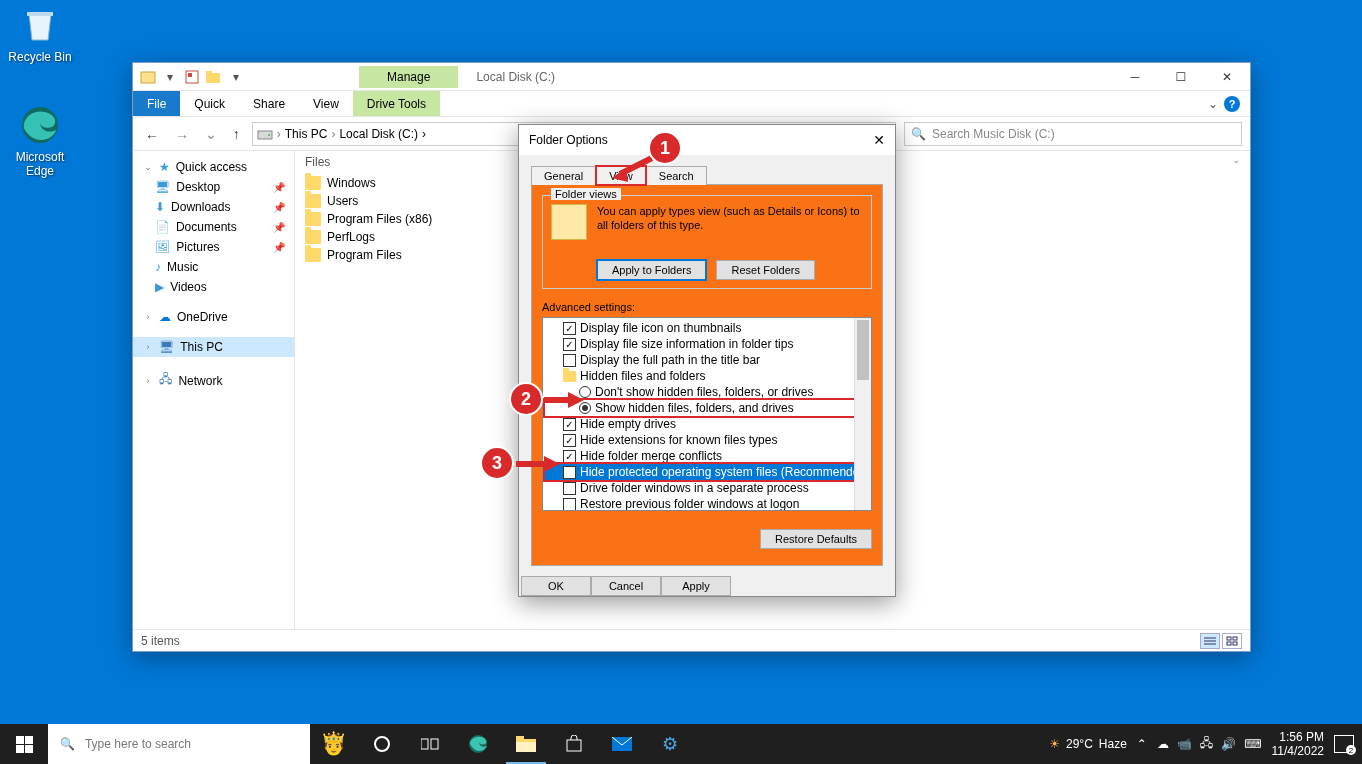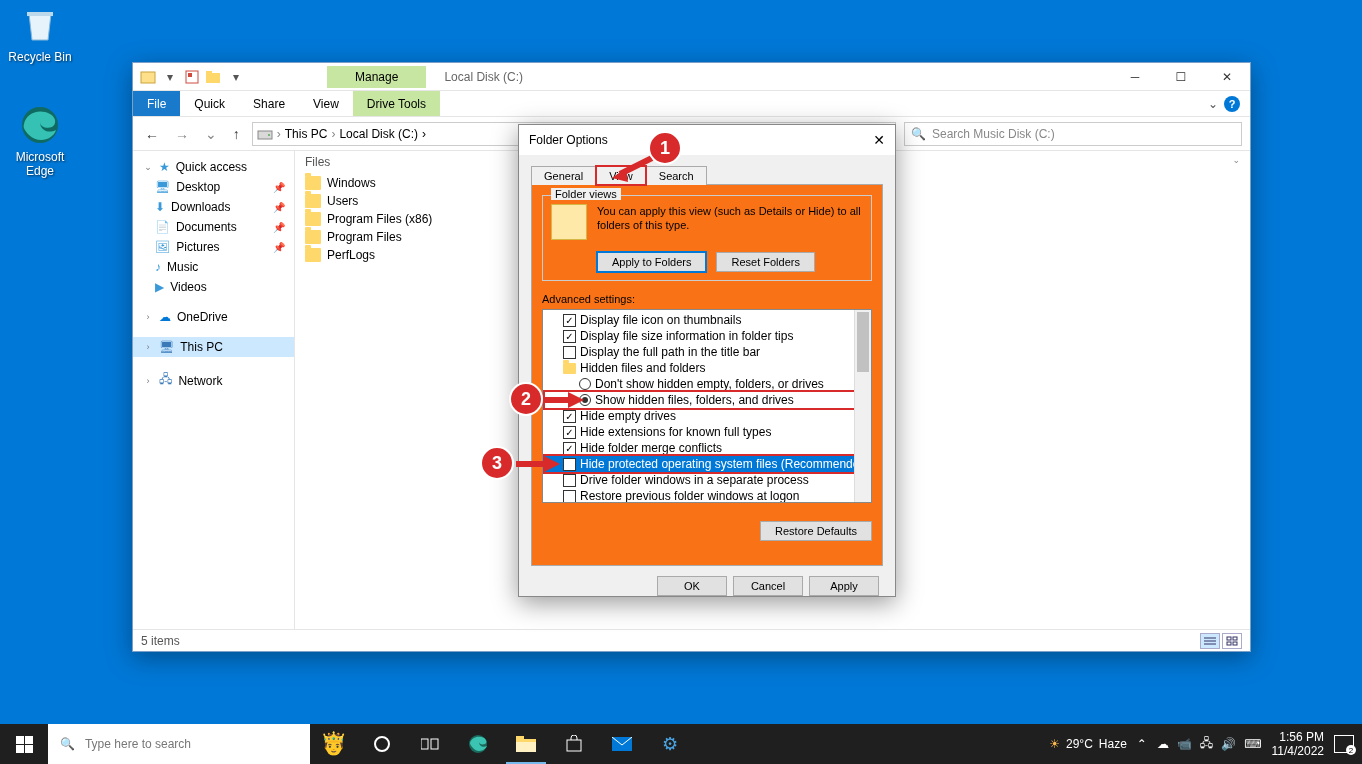--- a/index.html
+++ b/index.html
@@ -7,21 +7,21 @@
 
 .desktop-icon{position:absolute;width:70px;text-align:center;color:#fff;font-size:11px;text-shadow:1px 1px 2px rgba(0,0,0,.6)}
 .desktop-icon .ico{width:42px;height:42px;margin:0 auto 4px}
 .recycle{left:5px;top:4px}
 .edge{left:5px;top:104px}
 
 .explorer{position:absolute;left:132px;top:62px;width:1119px;height:590px;background:#fff;border:1px solid #7aa0c8;box-shadow:0 6px 24px rgba(0,0,0,.35)}
 .ex-title{height:28px;display:flex;align-items:center;background:#fff;border-bottom:1px solid #e5e5e5}
 .ex-qat{display:flex;align-items:center;gap:4px;padding:0 6px}
 .ex-qat .qi{width:18px;height:18px;display:flex;align-items:center;justify-content:center}
-.manage-tab{background:#c6e6a2;padding:4px 28px;margin-left:76px;font-size:12px}
+.manage-tab{background:#c6e6a2;padding:4px 28px;margin-left:108px;font-size:12px}
 .ex-title-text{color:#666;margin-left:18px}
 .ex-winbtns{margin-left:auto;display:flex}
 .ex-winbtns .wb{width:46px;height:28px;display:flex;align-items:center;justify-content:center;color:#333}
 .ex-ribbon{height:26px;display:flex;align-items:stretch;background:#fff;border-bottom:1px solid #e5e5e5}
 .rib-tab{padding:0 14px;display:flex;align-items:center;font-size:12px}
 .rib-tab.file{background:#1979ca;color:#fff}
 .rib-tab.drive{background:#c6e6a2}
 .rib-help{margin-left:auto;display:flex;align-items:center;padding-right:10px;gap:6px}
 .help-circle{width:16px;height:16px;border-radius:50%;background:#0078d7;color:#fff;display:flex;align-items:center;justify-content:center;font-size:11px;font-weight:bold}
 .ex-addr{height:34px;display:flex;align-items:center;padding:0 8px;gap:8px;border-bottom:1px solid #e5e5e5}
@@ -55,38 +55,38 @@
 .dlg-tabs{display:flex;padding:10px 12px 0;gap:0;position:relative}
 .dlg-tab{padding:3px 12px;border:1px solid #aaa;border-bottom:none;background:#f0f0f0;font-size:11px;position:relative;top:1px}
 .dlg-tab.active{background:#f0f0f0;z-index:2}
 .dlg-tab.view-hl{outline:2px solid #d82a2a;outline-offset:-1px}
 .dlg-body{margin:0 12px 10px;border:1px solid #aaa;padding:10px;background:#f97316;height:382px}
 .fv-group{border:1px solid #ccc;padding:8px;position:relative;margin-bottom:12px}
 .fv-group .legend{position:absolute;top:-8px;left:8px;background:#f0f0f0;padding:0 4px;font-size:11px}
 .fv-content{display:flex;gap:10px;align-items:flex-start}
 .fv-icon{width:36px;height:36px;background:#ffe9a8;border:1px solid #d5b746;flex-shrink:0}
 .fv-text{font-size:11px;line-height:1.3}
-.fv-btns{display:flex;gap:10px;margin-top:12px;margin-left:46px}
+.fv-btns{display:flex;gap:10px;margin-top:20px;margin-left:46px}
 .win-btn{border:1px solid #aaa;background:#e1e1e1;padding:3px 14px;font-size:11px;min-width:96px;text-align:center}
 .win-btn.primary{border:1px solid #0078d7;outline:1px solid #0078d7}
 .adv-label{font-size:11px;margin-bottom:4px}
 .adv-list{border:1px solid #888;background:#fff;height:194px;overflow:hidden;position:relative}
 .adv-scroll{position:absolute;right:0;top:0;width:17px;height:100%;background:#f0f0f0;border-left:1px solid #ddd}
 .adv-scroll .thumb{position:absolute;left:2px;right:2px;top:2px;height:60px;background:#c1c1c1}
 .adv-items{padding:2px}
 .adv-item{display:flex;align-items:center;gap:4px;font-size:11px;padding:1px 2px;white-space:nowrap}
 .adv-item.indent1{padding-left:18px}
 .adv-item.indent2{padding-left:34px}
 .adv-item .chk{width:13px;height:13px;border:1px solid #333;display:inline-flex;align-items:center;justify-content:center;font-size:10px;flex-shrink:0}
 .adv-item .rdo{width:12px;height:12px;border:1px solid #333;border-radius:50%;display:inline-flex;align-items:center;justify-content:center;flex-shrink:0}
 .adv-item .rdo.sel::after{content:"";width:6px;height:6px;background:#333;border-radius:50%}
 .adv-item.hl-red{outline:2px solid #d82a2a}
 .adv-item.hl-red2{outline:2px solid #d82a2a;background:#0078d7;color:#fff}
 .restore-row{display:flex;justify-content:flex-end;margin-top:18px}
-.dlg-btns{display:flex;justify-content:flex-end;gap:6px;padding:0 16px 12px}
+.dlg-btns{display:flex;padding:0 2px 12px}
 
 .anno{position:absolute;width:34px;height:34px;border-radius:50%;background:#d82a2a;color:#fff;display:flex;align-items:center;justify-content:center;font-size:18px;font-weight:bold;border:2px solid #fff;z-index:50}
 .arrow{position:absolute;z-index:49}
 
 .taskbar{position:absolute;left:0;bottom:0;width:100%;height:40px;background:#1f1f1f;display:flex;align-items:center;color:#fff}
 .start{width:48px;height:40px;display:flex;align-items:center;justify-content:center}
 .win-logo{width:17px;height:17px;display:grid;grid-template-columns:1fr 1fr;grid-template-rows:1fr 1fr;gap:1px}
 .win-logo div{background:#fff}
 .search-tb{flex:0 0 262px;height:40px;background:#fff;color:#777;display:flex;align-items:center;padding:0 12px;gap:10px}
 .tb-icons{display:flex;align-items:center;height:40px}
@@ -258,25 +258,25 @@
       <div class="file-row">
           <span class="folder-ico"></span>
           <span>Users</span>
         </div>
       <div class="file-row">
           <span class="folder-ico"></span>
           <span>Program Files (x86)</span>
         </div>
       <div class="file-row">
           <span class="folder-ico"></span>
-          <span>Program Files</span>
+          <span>PerfLogs</span>
         </div>
       <div class="file-row">
           <span class="folder-ico"></span>
-          <span>PerfLogs</span>
+          <span>Program Files</span>
         </div>
     </div>
   </div>
   <div class="ex-status">
     <span>5 items</span>
     <div class="status-right">
       <div class="view-btn active">
           <svg width="12" height="10">
             <line x1="0" y1="2" x2="12" y2="2" stroke="#336"></line>
             <line x1="0" y1="5" x2="12" y2="5" stroke="#336"></line>
@@ -303,21 +303,21 @@
   <div class="dlg-tabs">
     <div class="dlg-tab">General</div>
     <div class="dlg-tab active view-hl">View</div>
     <div class="dlg-tab">Search</div>
   </div>
   <div class="dlg-body">
     <div class="fv-group">
       <div class="legend">Folder views</div>
       <div class="fv-content">
         <div class="fv-icon"></div>
-        <div class="fv-text">You can apply this view (such as Details or Hide) to all folders of this type.</div>
+        <div class="fv-text">You can apply types view (such as Details or Icons) to all folders of this type.</div>
       </div>
       <div class="fv-btns">
         <div class="win-btn primary">Apply to Folders</div>
         <div class="win-btn">Reset Folders</div>
       </div>
     </div>
     <div class="adv-label">Advanced settings:</div>
     <div class="adv-list">
       <div class="adv-items">
         <div class="adv-item indent1">
@@ -331,33 +331,33 @@
         <div class="adv-item indent1">
             <span class="chk"></span>
             <span>Display the full path in the title bar</span>
           </div>
         <div class="adv-item indent1">
             <span class="folder-ico" style="width:13px;height:11px"></span>
             <span>Hidden files and folders</span>
           </div>
         <div class="adv-item indent2">
             <span class="rdo"></span>
-            <span>Don't show hidden empty, folders, or drives</span>
+            <span>Don't show hidden files, folders, or drives</span>
           </div>
         <div class="adv-item indent2 hl-red">
             <span class="rdo sel"></span>
             <span>Show hidden files, folders, and drives</span>
           </div>
         <div class="adv-item indent1">
             <span class="chk">✓</span>
             <span>Hide empty drives</span>
           </div>
         <div class="adv-item indent1">
             <span class="chk">✓</span>
-            <span>Hide extensions for known full types</span>
+            <span>Hide extensions for known files types</span>
           </div>
         <div class="adv-item indent1">
             <span class="chk">✓</span>
             <span>Hide folder merge conflicts</span>
           </div>
         <div class="adv-item indent1 hl-red2">
             <span class="chk" style="background:#fff"></span>
             <span>Hide protected operating system files (Recommended)</span>
           </div>
         <div class="adv-item indent1">

